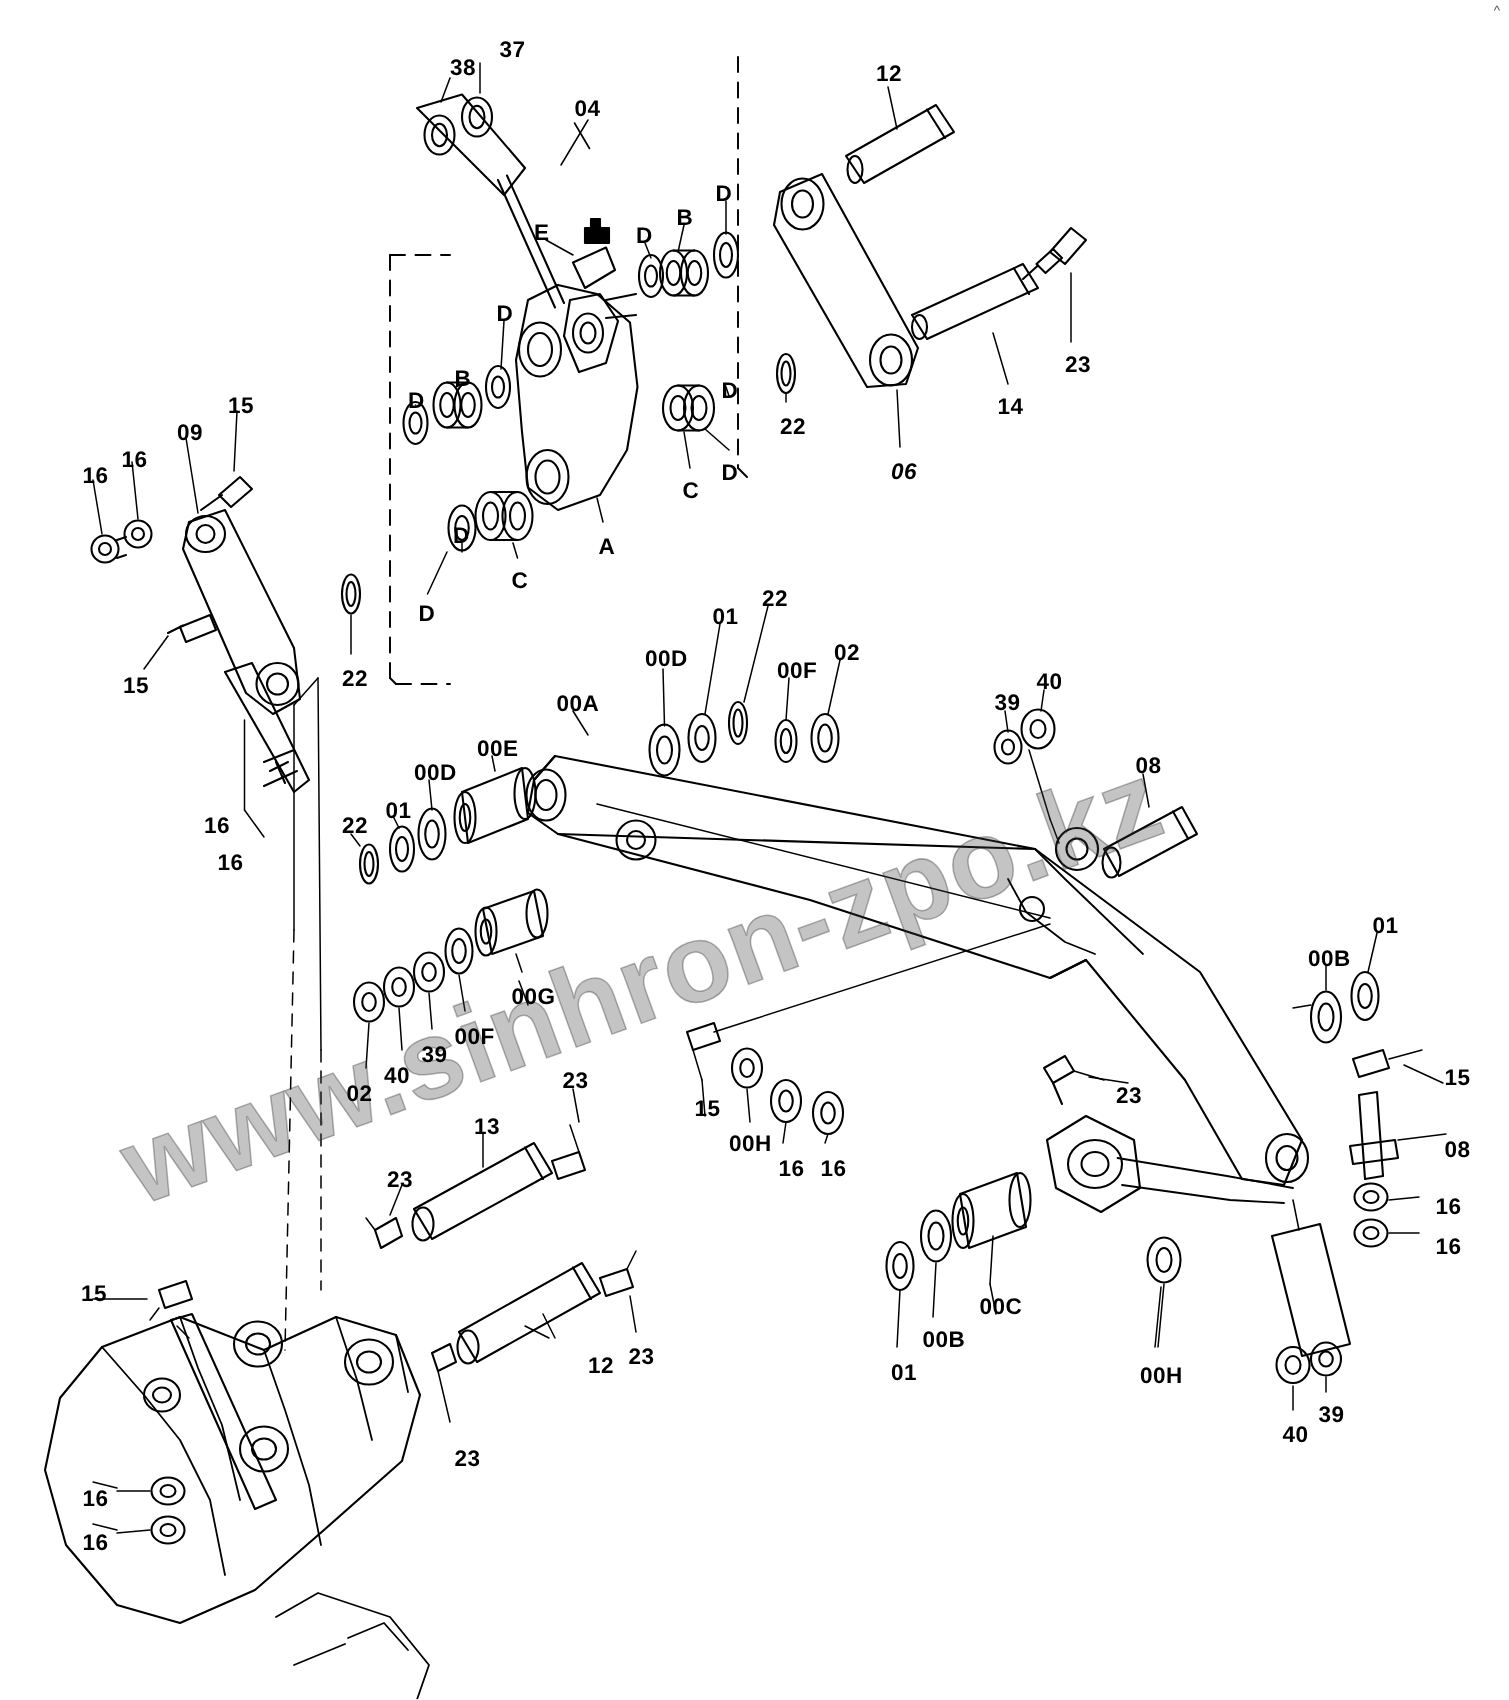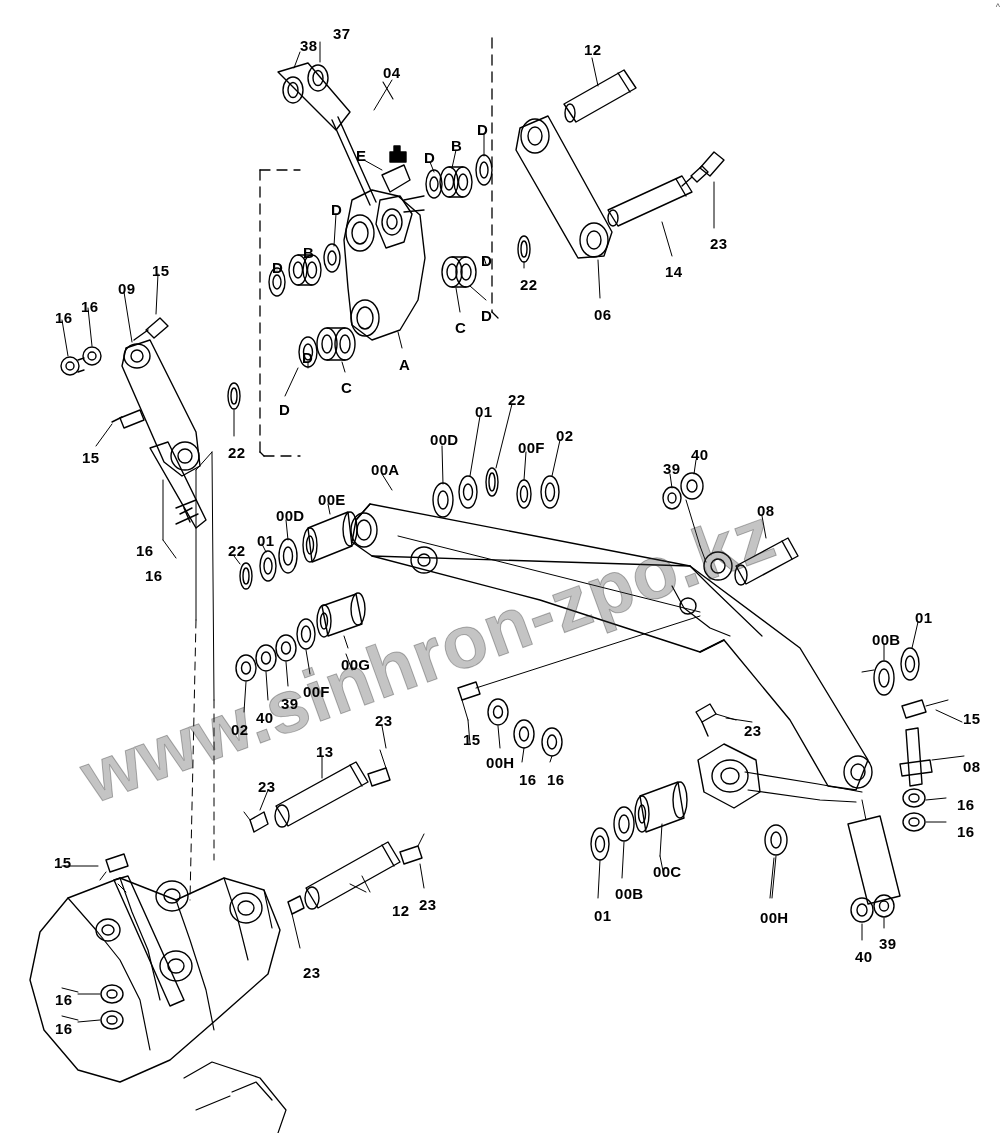--- a/index.html
+++ b/index.html
@@ -433,21 +433,21 @@
       <div class="callout" style="left: 300px; top: 38px;">38</div>
       <div class="callout" style="left: 313px; top: 26px; margin-left: 20px;">37</div>
       <div class="callout" style="left: 383px; top: 65px;">04</div>
       <div class="callout" style="left: 584px; top: 42px;">12</div>
       <div class="callout" style="left: 356px; top: 148px;">E</div>
       <div class="callout" style="left: 424px; top: 150px;">D</div>
       <div class="callout" style="left: 451px; top: 138px;">B</div>
       <div class="callout" style="left: 477px; top: 122px;">D</div>
       <div class="callout" style="left: 710px; top: 236px;">23</div>
       <div class="callout" style="left: 665px; top: 264px;">14</div>
-      <div class="callout" style="left: 594px; top: 307px;">06</div>
+      <div class="callout" style="left: 594px; top: 307px; font-style: italic;">06</div>
       <div class="callout" style="left: 331px; top: 202px;">D</div>
       <div class="callout" style="left: 303px; top: 245px;">B</div>
       <div class="callout" style="left: 272px; top: 260px;">D</div>
       <div class="callout" style="left: 481px; top: 253px;">D</div>
       <div class="callout" style="left: 481px; top: 308px;">D</div>
       <div class="callout" style="left: 455px; top: 320px;">C</div>
       <div class="callout" style="left: 520px; top: 277px;">22</div>
       <div class="callout" style="left: 399px; top: 357px;">A</div>
       <div class="callout" style="left: 302px; top: 350px;">D</div>
       <div class="callout" style="left: 341px; top: 380px;">C</div>

